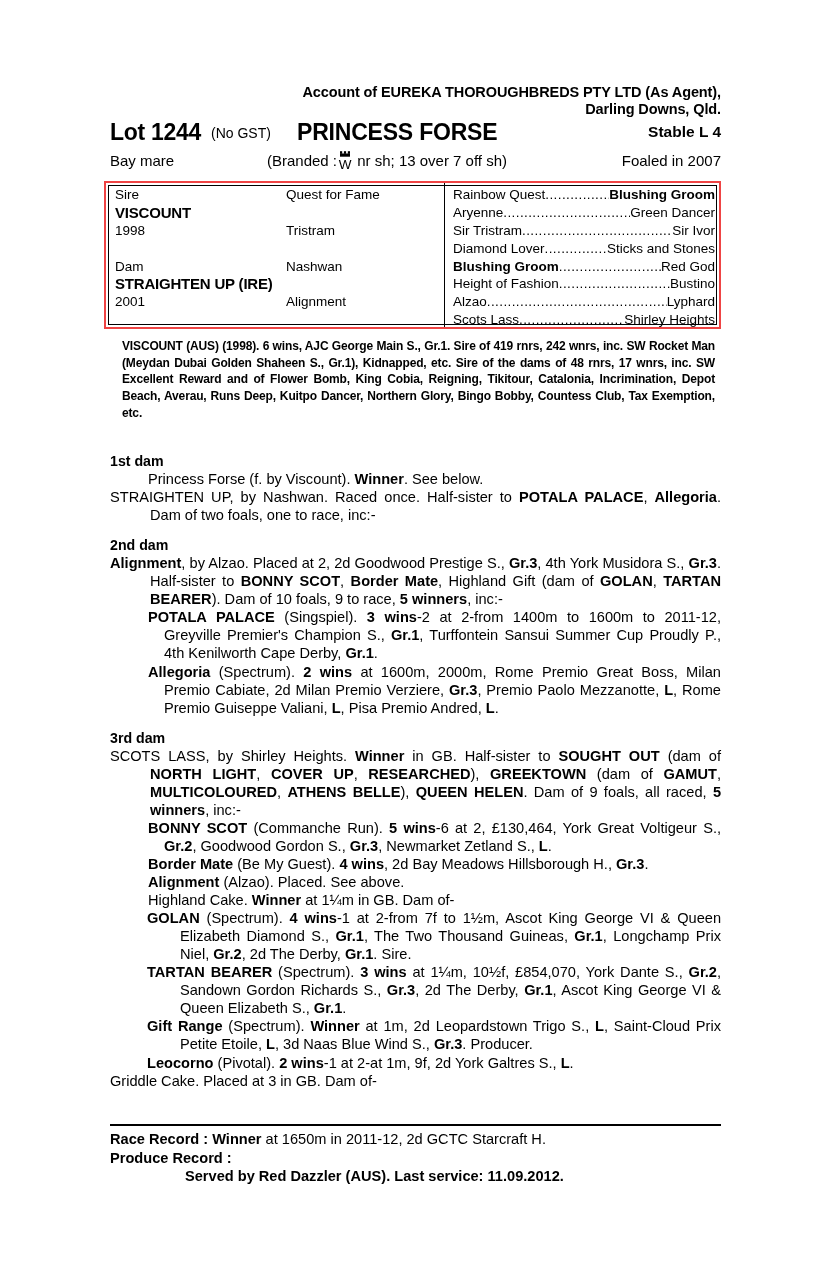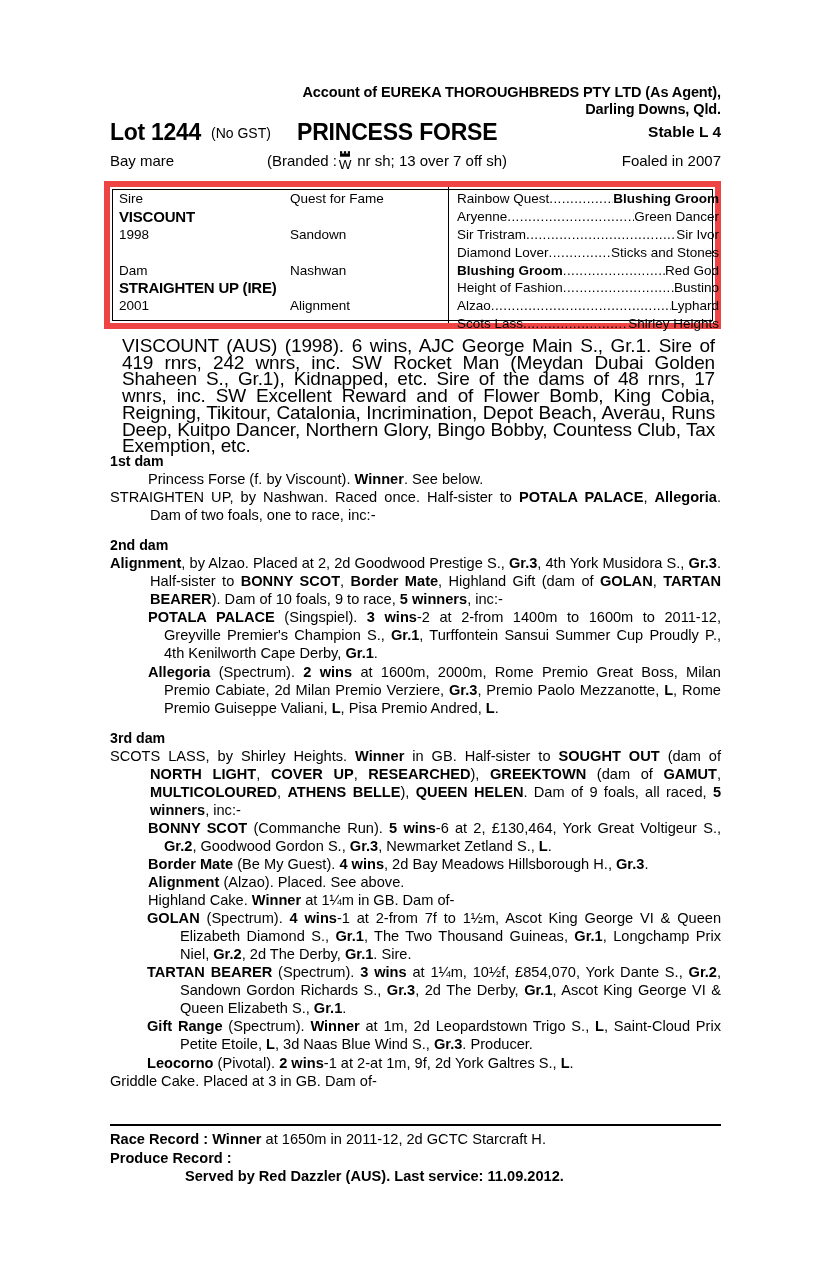--- a/index.html
+++ b/index.html
@@ -111,21 +111,21 @@
     white-space: nowrap;
   }
 
   
   .ped-table {
     position: absolute;
     left: 104px;
     top: 181px;
     width: 617px;
     height: 148px;
-    border: 6px solid #ef4444;
+    border: 2px solid #ef4444;
     box-sizing: border-box;
     background: #fff;
   }
   .ped-inner {
     position: absolute;
     left: 2px; top: 2px;
     right: 2px; bottom: 2px;
     border: 1px solid #000;
     box-sizing: border-box;
   }
@@ -184,22 +184,22 @@
   }
   .ped-c-right { flex: 0 0 auto; }
   .bld { font-weight: bold; }
 
   
   .sire-para {
     position: absolute;
     left: 122px;
     top: 338px;
     width: 593px;
-    font-size: 19px;
-    font-weight: normal;
+    font-size: 12px;
+    font-weight: bold;
     line-height: 16.7px;
     text-align: justify;
     letter-spacing: -0.15px;
   }
 
   
   .body-wrap {
     position: absolute;
     left: 110px;
     top: 452px;
@@ -287,21 +287,21 @@
       <div class="ped-line">1998</div>
       <div class="ped-line">&nbsp;</div>
       <div class="ped-line">Dam</div>
       <div class="ped-line ped-big">STRAIGHTEN UP (IRE)</div>
       <div class="ped-line">2001</div>
     </div>
 
     <div class="ped-col-b">
       <div class="ped-line">Quest for Fame</div>
       <div class="ped-line">&nbsp;</div>
-      <div class="ped-line">Sandown</div>
+      <div class="ped-line">Tristram</div>
       <div class="ped-line">&nbsp;</div>
       <div class="ped-line">Nashwan</div>
       <div class="ped-line">&nbsp;</div>
       <div class="ped-line">Alignment</div>
     </div>
 
     <div class="ped-col-c" id="ped-col-c">
         <div class="ped-c-row">
           <span class="ped-c-left">Rainbow Quest</span>
           <span class="ped-c-dots">............................................................</span>

